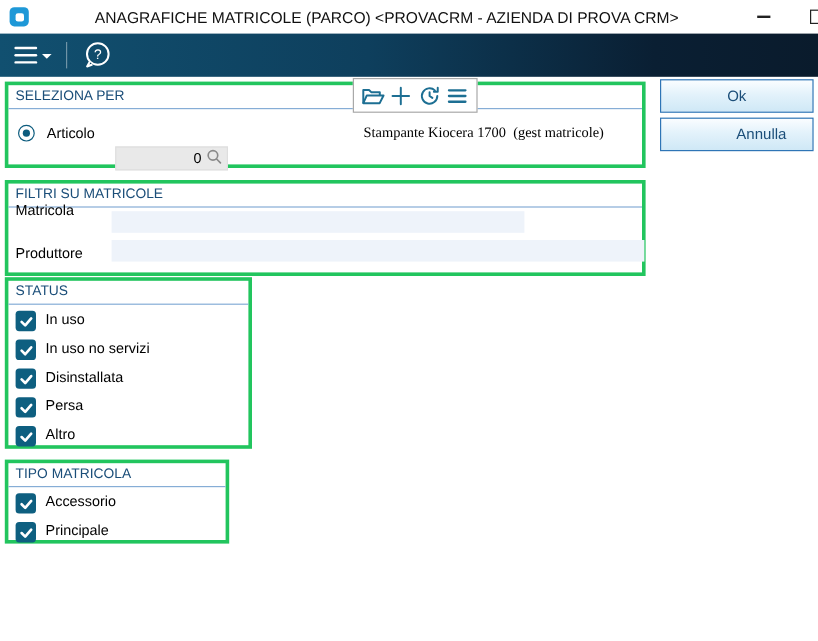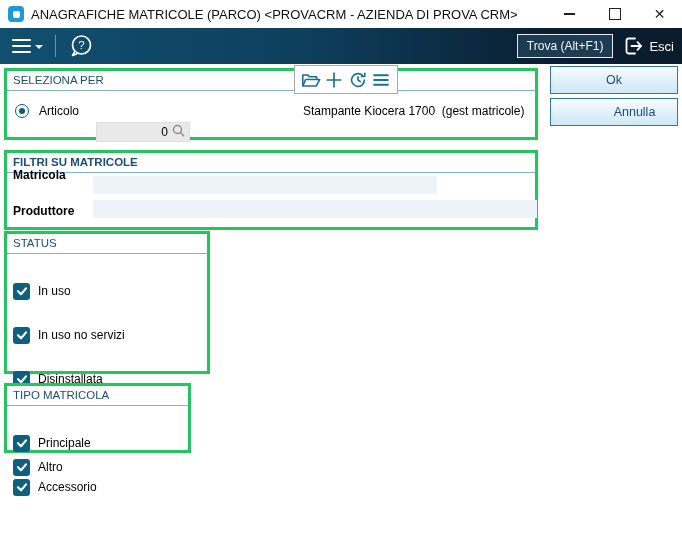--- a/index.html
+++ b/index.html
@@ -5,21 +5,21 @@
   html,body{margin:0;padding:0;}
   body{
     width:682px;height:534px;position:relative;overflow:hidden;
     background:#ffffff;
     font-family:"Liberation Sans","DejaVu Sans",sans-serif;
     font-size:12px;color:#000;
   }
   
   .titlebar{
     position:absolute;left:0;top:0;width:682px;height:28px;
-    background:#ffffff;display:flex;align-items:center;
+    background:#ffffff;display:flex;align-items:center;gap:48px;
   }
   .app-icon{
     width:16px;height:16px;margin-left:8px;border-radius:4px;
     background:#1e98d7;display:inline-flex;align-items:center;justify-content:center;
     flex:0 0 auto;
   }
   .app-icon-inner{width:7px;height:7px;background:#fff;border-radius:2px;}
   .win-title{margin-left:7px;font-size:13px;color:#101010;white-space:nowrap;}
   .win-controls{margin-left:auto;display:flex;height:28px;}
   .win-btn{width:45px;height:28px;display:flex;align-items:center;justify-content:center;cursor:default;}
@@ -61,45 +61,45 @@
   .fake-input{
     box-sizing:border-box;border:1px solid #2e75b6;background:#fff;height:23px;
     display:flex;align-items:center;padding:0 4px;
   }
   .sel-text{background:#3399ff;color:#fff;padding:0 1px;}
   .input-search{margin-left:auto;display:inline-flex;}
   .disabled-input{
     box-sizing:border-box;background:#e9e9e9;border:1px solid #dedede;height:20px;
     display:flex;align-items:center;justify-content:flex-end;padding:0 4px;gap:4px;
   }
-  .desc-label{white-space:pre;color:#000;}
+  .desc-label{white-space:pre;color:#000;font-family:Liberation Serif, serif;}
   
   .icon-toolbar{
     position:absolute;left:294px;top:65px;width:104px;height:29px;z-index:5;
     background:#fff;border:1px solid #a9a9a9;display:flex;align-items:center;
     justify-content:space-between;padding:0 5px;box-sizing:border-box;
   }
   .icon-toolbar .it-btn{display:inline-flex;cursor:default;}
   
   .cmd-btn{
     position:absolute;left:550px;width:128px;height:28px;box-sizing:border-box;
     border:1px solid #2e75b6;background:linear-gradient(180deg,#fafdff 0%,#e3f2fb 45%,#cfe8f6 100%);
     color:#1b4e79;font-size:12.5px;display:flex;align-items:center;justify-content:center;
     font-family:"Liberation Sans",sans-serif;cursor:default;
   }
   .btn-ok{top:66px;} .btn-annulla{top:98px;padding-left:47px;}
   
-  .g-filtri{left:4px;top:150px;width:534px;height:80px;font-weight:bold;}
+  .g-filtri{left:4px;top:150px;width:534px;height:80px;}
   .lite-field{background:#eef3fa;height:18px;box-sizing:border-box;}
   
   .checkbox{
     width:17px;height:17px;border-radius:3px;background:#0e5f80;
     display:inline-flex;align-items:center;justify-content:center;flex:0 0 auto;
   }
-  .check-row{display:flex;align-items:center;gap:8px;height:24px;padding-left:6px;margin-top:20px;}
+  .check-row{display:flex;align-items:flex-start;gap:8px;height:24px;padding-left:6px;}
   
   .g-status{left:4px;top:231px;width:206px;height:143px;}
   .g-tipo{left:4px;top:383px;width:187px;height:70px;}
   .group .rows{padding-top:5px;}
   .check-label{color:#000;font-size:12px;white-space:nowrap;}
 </style>
 </head>
 <body>
 
 <div class="titlebar">
@@ -130,31 +130,20 @@
     <span class="caret"></span>
   </div>
   <div class="tb-divider"></div>
   <div class="tb-btn">
     <svg width="26" height="26" viewBox="0 0 26 26" fill="none">
       <circle cx="13.5" cy="12" r="9" stroke="#fff" stroke-width="1.7"></circle>
       <path d="M6.8 18.5 L4.6 22.4 L9 20.7" stroke="#fff" stroke-width="1.7" fill="#0e3f5d" stroke-linejoin="round"></path>
       <text x="13.5" y="16.2" text-anchor="middle" font-size="11.5" font-family="Liberation Sans, sans-serif" fill="#fff" stroke="none">?</text>
     </svg>
   </div>
-  <div class="tb-right">
-    <div class="trova-box">Trova (Alt+F1)</div>
-    <div class="esci">
-      <svg width="22" height="22" viewBox="0 0 22 22" fill="none" stroke="#fff" stroke-width="1.8" stroke-linecap="round" stroke-linejoin="round">
-        <path d="M13 3.5H6.8A2.3 2.3 0 0 0 4.5 5.8v10.4a2.3 2.3 0 0 0 2.3 2.3H13"></path>
-        <path d="M9.5 11h9.5"></path>
-        <path d="M15.5 7.2 19 11l-3.5 3.8"></path>
-      </svg>
-      <span>Esci</span>
-    </div>
-  </div>
 </div>
 
 <div class="group g-seleziona">
   <div class="group-title">SELEZIONA PER</div>
 
   <div class="row-abs" style="left:8px;top:24px;height:23px;gap:10px;">
     <span class="radio sel">
         <span class="dot"></span>
       </span>
     <span>Articolo</span>
@@ -267,24 +256,24 @@
 
 <div class="group g-tipo">
   <div class="group-title">TIPO MATRICOLA</div>
   <div class="rows">
     <div class="check-row">
       <span class="checkbox">
         <svg width="12" height="10" viewBox="0 0 12 10" fill="none" stroke="#fff" stroke-width="2.2" stroke-linecap="round" stroke-linejoin="round">
             <path d="M2 5.2l3 3L10 2.4"></path>
           </svg>
       </span>
+      <span class="check-label">Accessorio</span>
+    </div>
+    <div class="check-row">
+      <span class="checkbox">
+        <svg width="12" height="10" viewBox="0 0 12 10" fill="none" stroke="#fff" stroke-width="2.2" stroke-linecap="round" stroke-linejoin="round">
+            <path d="M2 5.2l3 3L10 2.4"></path>
+          </svg>
+      </span>
       <span class="check-label">Principale</span>
     </div>
-    <div class="check-row">
-      <span class="checkbox">
-        <svg width="12" height="10" viewBox="0 0 12 10" fill="none" stroke="#fff" stroke-width="2.2" stroke-linecap="round" stroke-linejoin="round">
-            <path d="M2 5.2l3 3L10 2.4"></path>
-          </svg>
-      </span>
-      <span class="check-label">Accessorio</span>
-    </div>
   </div>
 </div>
 
 </body></html>

